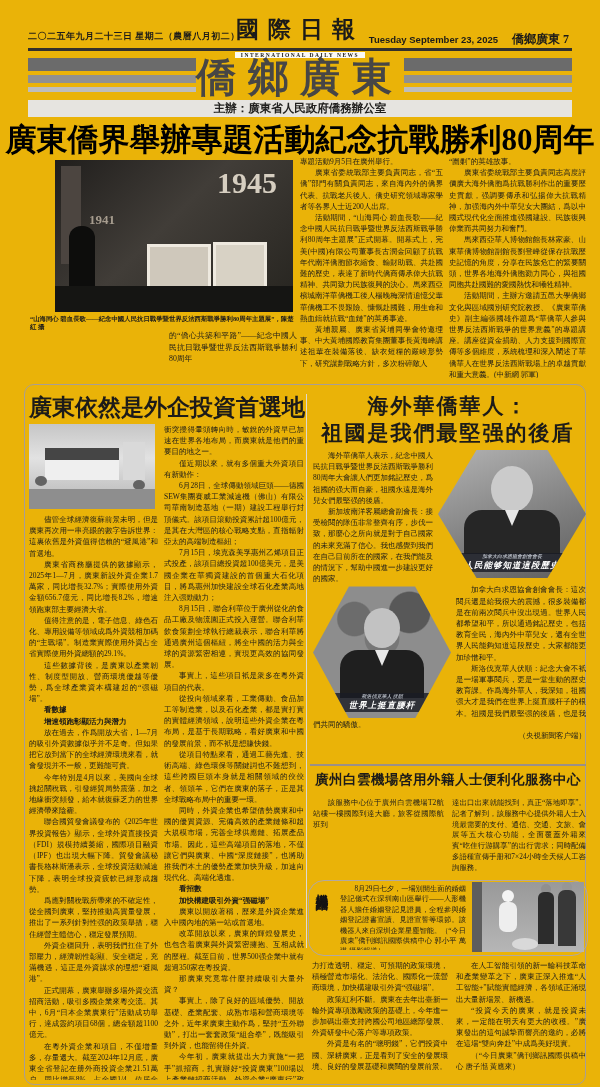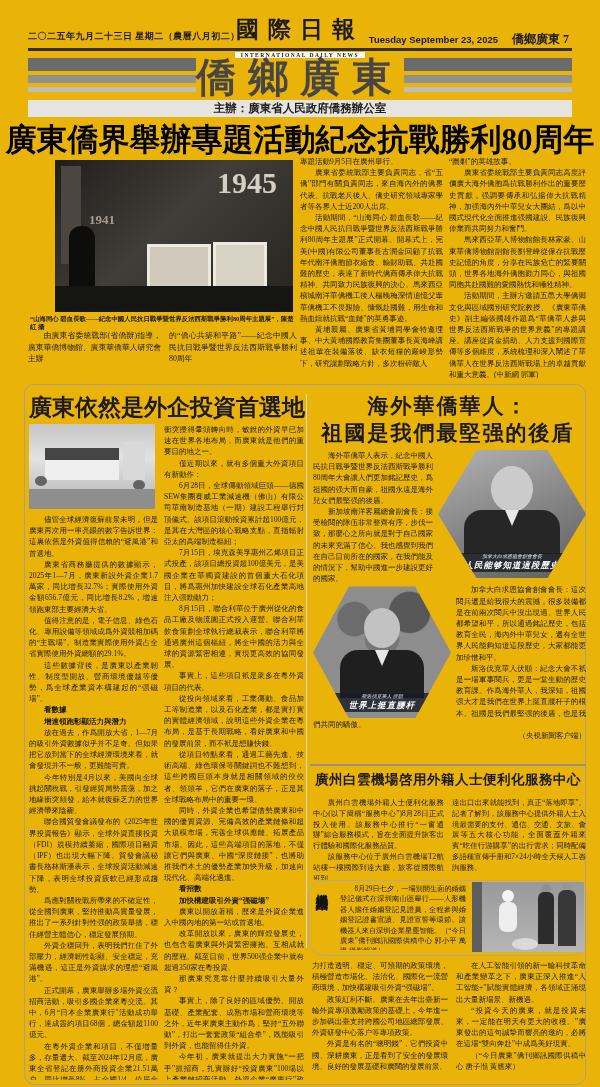--- a/index.html
+++ b/index.html
@@ -107,23 +107,20 @@
     <div class="strip"></div>
     <div class="y45">1945</div>
     <div class="y41">1941</div>
     <div class="frame" style="left:92px;top:84px;width:58px;height:44px;"></div>
     <div class="frame" style="left:158px;top:82px;width:48px;height:46px;background:#d8d2c5;"></div>
     <div class="visitor"></div>
     <div class="floor"></div>
   </div>
   <div class="abs cap">“山海同心 碧血長歌——紀念中國人民抗日戰爭暨世界反法西斯戰爭勝利80周年主題展”，陳楚紅 攝</div>
 
-  <div class="col" style="left:28px;top:330px;width:133px;height:46px;font-size:7.8px;line-height:11.5px;">
-    <p>由廣東省委統戰部(省僑辦)指導，廣東華僑博物館、廣東華僑華人研究會主辦</p>
-  </div>
   <div class="col" style="left:169px;top:330px;width:128px;height:46px;font-size:7.8px;line-height:11.5px;">
     <p class="noind">的“僑心共築和平路”——紀念中國人民抗日戰爭暨世界反法西斯戰爭勝利80周年</p>
   </div>
 
   <div class="col" style="left:300px;top:156px;width:143px;height:222px;">
       <p class="noind">專題活動9月5日在廣州舉行。</p>
       <p>廣東省委統戰部主要負責同志，省“五僑”部門有關負責同志，來自海內外的僑界代表、抗戰老兵後人、僑史研究領域專家學者等各界人士近200人出席。</p>
       <p>活動期間，“山海同心 碧血長歌——紀念中國人民抗日戰爭暨世界反法西斯戰爭勝利80周年主題展”正式開幕。開幕式上，完美(中國)有限公司董事長古潤金回顧了抗戰年代南洋僑胞節衣縮食、輸財助戰、共赴國難的歷史，表達了新時代僑商傳承偉大抗戰精神、共同致力民族復興的決心。馬來西亞檳城南洋華僑機工後人楊晚梅深情追憶父輩華僑機工不畏艱險、慷慨赴國難，用生命和熱血鑄就抗戰“血鏈”的英勇事迹。</p>
       <p>黃埔親屬、廣東省黃埔同學會特邀理事、中大黃埔國際教育集團董事長黃海峰講述祖輩在裝備落後、缺衣短糧的嚴峻形勢下，研究謀劃戰略方針，多次粉碎敵人</p>
     </div>
@@ -218,21 +215,20 @@
       </div>
     <p>加拿大白求恩協會創會會長：這次閱兵還是給我很大的震撼，很多裝備都是在前兩次閱兵中沒出現過。世界人民都希望和平，所以通過銘記歷史，包括教育全民，海內外中華兒女，還有全世界人民能夠知道這段歷史，大家都能更加珍惜和平。</p>
         <p>斯洛伐克華人伏順：紀念大會不衹是一場軍事閱兵，更是一堂生動的歷史教育課。作爲海外華人，我深知，祖國强大才是我們在世界上挺直腰杆子的根本。祖國是我們最堅强的後盾，也是我們共同的驕傲。</p>
         <p class="src">（央視新聞客户端）</p>
       </div>
   </div>
 
   <div class="abs air-sep"></div>
   <div class="abs air-headline">廣州白雲機場啓用外籍人士便利化服務中心</div>
   <div class="col" style="left:313px;top:798px;width:131px;height:82px;font-size:7.4px;line-height:10.8px;">
-      <p>廣州白雲機場外籍人士便利化服務中心(以下簡稱“服務中心”)8月28日正式投入使用。該服務中心推行“一窗通辦”綜合服務模式，旨在全面提升旅客出行體驗和國際化服務品質。</p>
       <p>該服務中心位于廣州白雲機場T2航站樓一樓國際到達大廳，旅客從國際航班到</p>
     </div>
   <div class="col" style="left:452px;top:798px;width:134px;height:82px;font-size:7.4px;line-height:10.8px;">
       <p class="noind">達出口出來就能找到，真正“落地即享”。記者了解到，該服務中心提供外籍人士入境最需要的支付、通信、交通、文旅、會展等五大核心功能，全面覆蓋外籍來賓“吃住行游購享”的出行需求；同時配備多語種宣傳手册和7×24小時全天候人工咨詢服務。</p>
     </div>
 
   <div class="abs robot-box"></div>
   <div class="abs robot-title">機器人證婚</div>
   <div class="col" style="left:340px;top:884px;width:126px;height:66px;font-size:7.2px;line-height:10.4px;">
     <p>8月29日七夕，一場別開生面的婚姻登記儀式在深圳南山區舉行——人形機器人擔任婚姻登記見證員，全程參與婚姻登記證書宣讀、見證宣誓等環節。該機器人來自深圳企業星塵智能。（“今日廣東”僑刊鄉訊國際供稿中心 郭小平 萬琳 攝影報道）</p>

